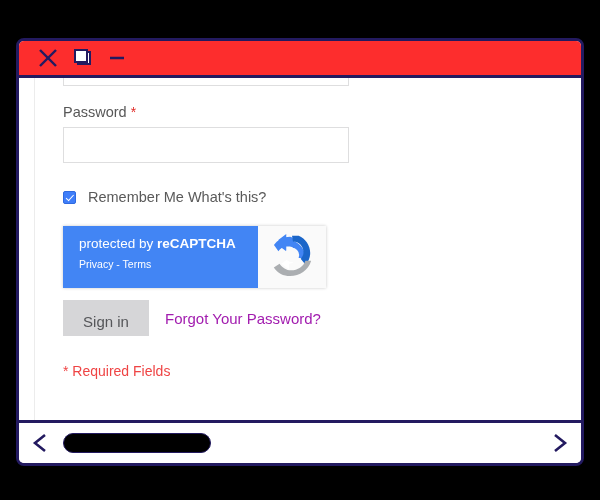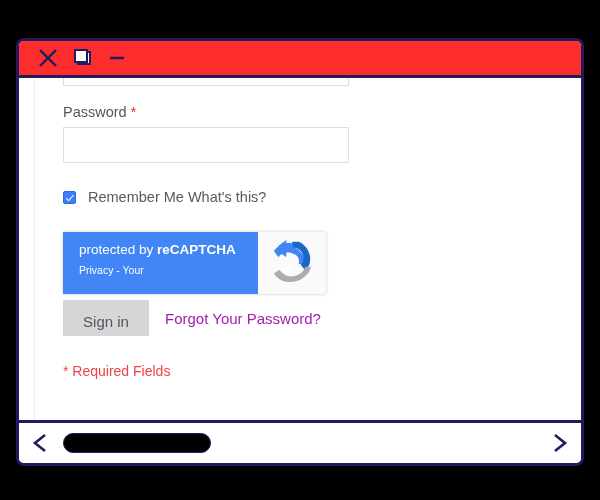--- a/index.html
+++ b/index.html
@@ -144,21 +144,21 @@
     margin-left: 12px;
     font-size: 14.5px;
     color: #5a5a5a;
     white-space: nowrap;
   }
 
   
   #recaptcha-badge {
     position: absolute;
     left: 28px;
-    top: 154px;
+    top: 148px;
     width: 263px;
     height: 62px;
     display: flex;
     box-shadow: 0 0 3px rgba(0,0,0,0.22);
     background: #ffffff;
     cursor: pointer;
   }
   #recaptcha-text-panel {
     background: #4285f4;
     flex: 1 1 auto;
@@ -301,21 +301,21 @@
       <div id="remember-row">
         <div id="remember-checkbox"></div>
         <span id="remember-label">Remember Me What's this?</span>
       </div>
 
       <div id="recaptcha-badge">
         <div id="recaptcha-text-panel">
           <div id="recaptcha-title">
             <span>protected by </span><b>reCAPTCHA</b>
           </div>
-          <div id="recaptcha-links">Privacy - Your</div>
+          <div id="recaptcha-links">Privacy - Terms</div>
         </div>
         <div id="recaptcha-logo-panel">
           <span>
             <svg width="46" height="46" viewBox="0 0 48 48">
               <path d="M24 6 L24 13 L16.5 13 C12.5 13 9.5 15.2 7.8 18.2 L3.2 11.5 C6.8 6.5 13 3 20 3 C21.4 3 22.7 4.2 24 6 Z" fill="#4285f4" transform="translate(2,2)"></path>
               <path d="M10 8 L18 2 L18 8 C30 8 38 17 38 27 L30 27 C30 20 25 14 18 14 L18 20 L10 14 Z" fill="#4285f4"></path>
               <path d="M24 4 L31 4 C38 7 43 14 43 22 C43 27 41 31 38 34 L33 28 C35 26 36 24 36 21 C36 15 31 10 25 10 Z" fill="#1b66c9"></path>
               <path d="M38 30 L44 30 C41 40 32 46 22 46 C15 46 9 43 5 37 L11 33 C14 37 18 40 23 40 C30 40 36 36 38 30 Z" fill="#abaeb1"></path>
               <path d="M19 25 L28 25 C28 30 25 33 21 33 L21 39 L13 33 L21 27 L21 31 C23 31 25 29 25 27 Z" fill="#ffffff"></path>
               <circle cx="24" cy="24" r="7.5" fill="#fafafa"></circle>

